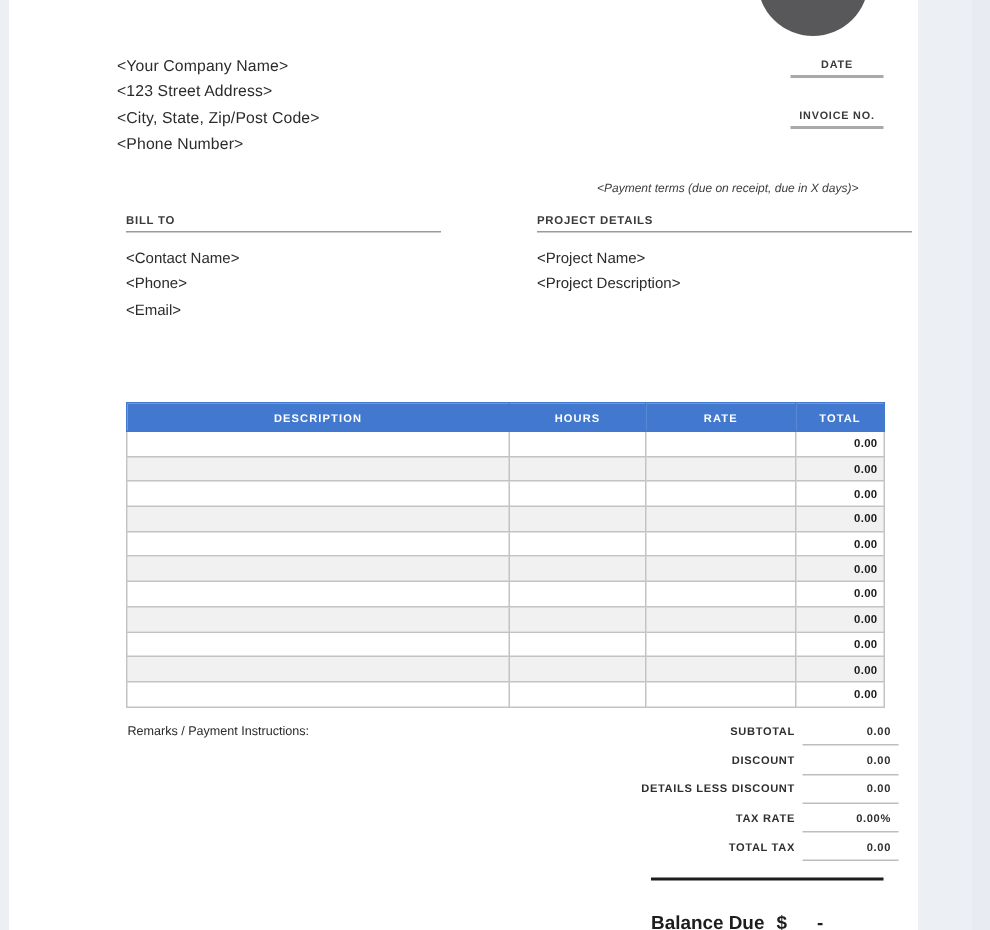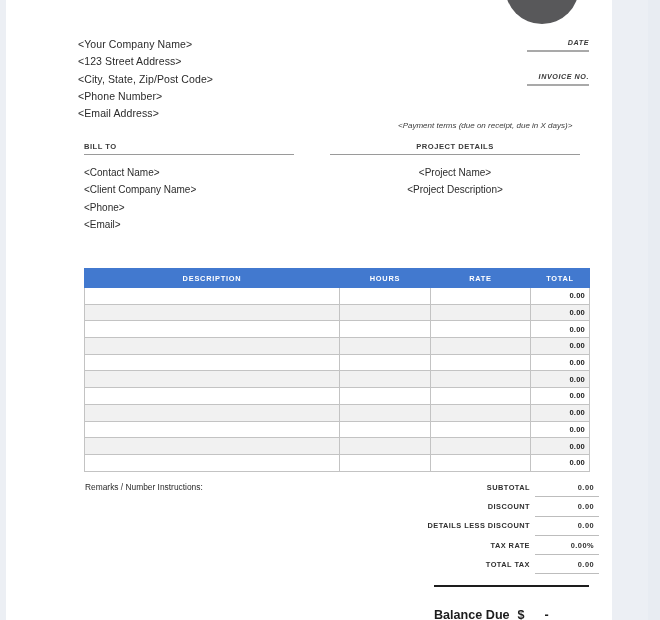--- a/index.html
+++ b/index.html
@@ -54,22 +54,21 @@
     font-size: 10.5px;
     color: #2b2b2b;
     line-height: 17.3px;
     letter-spacing: .1px;
   }
 
   
   .field {
     position: absolute;
     width: 62px;
-    text-align: right;
-    font-style: italic;
+    text-align: center;
   }
   .field .lbl {
     font-size: 7.2px;
     font-weight: bold;
     color: #3a3a3a;
     letter-spacing: .55px;
     white-space: nowrap;
   }
   .field .rule {
     margin-top: 3px;
@@ -86,21 +85,21 @@
     top: 121px;
     font-size: 8px;
     font-style: italic;
     color: #3c3c3c;
     white-space: nowrap;
   }
 
   
   .sec { position: absolute; }
   #billto-section { left: 78px; top: 142px; width: 210px; }
-  #project-section { left: 324px; top: 142px; width: 250px; text-align: center; }
+  #project-section { left: 352px; top: 142px; width: 250px; }
   .sec .hdr {
     font-size: 7.6px;
     font-weight: bold;
     color: #3a3a3a;
     letter-spacing: .5px;
   }
   .sec .hdr-rule {
     margin-top: 3px;
     height: 1px;
     background: #9a9a9a;
@@ -212,41 +211,39 @@
 
 <div class="page">
 
   <div class="logo-circle"></div>
 
   <div class="company">
     <div>&lt;Your Company Name&gt;</div>
     <div>&lt;123 Street Address&gt;</div>
     <div>&lt;City, State, Zip/Post Code&gt;</div>
     <div>&lt;Phone Number&gt;</div>
-    <div>&lt;Email Address&gt;</div>
   </div>
 
   <div class="field" id="date-field">
     <div class="lbl">DATE</div>
     <div class="rule"></div>
   </div>
 
   <div class="field" id="invoice-field">
     <div class="lbl">INVOICE NO.</div>
     <div class="rule"></div>
   </div>
 
   <div class="terms">&lt;Payment terms (due on receipt, due in X days)&gt;</div>
 
   <div class="sec" id="billto-section">
     <div class="hdr">BILL TO</div>
     <div class="hdr-rule"></div>
     <div class="lines">
       <div>&lt;Contact Name&gt;</div>
-      <div>&lt;Client Company Name&gt;</div>
       <div>&lt;Phone&gt;</div>
       <div>&lt;Email&gt;</div>
     </div>
   </div>
 
   <div class="sec" id="project-section">
     <div class="hdr">PROJECT DETAILS</div>
     <div class="hdr-rule"></div>
     <div class="lines">
       <div>&lt;Project Name&gt;</div>
@@ -332,21 +329,21 @@
         </tr>
         <tr>
           <td></td>
           <td></td>
           <td></td>
           <td class="amount">0.00</td>
         </tr>
       </tbody>
   </table>
 
-  <div class="remarks">Remarks / Number Instructions:</div>
+  <div class="remarks">Remarks / Payment Instructions:</div>
 
   <table class="totals">
     <tbody id="totals-body">
         <tr>
           <td class="t-label">SUBTOTAL</td>
           <td class="t-value">0.00</td>
         </tr>
         <tr>
           <td class="t-label">DISCOUNT</td>
           <td class="t-value">0.00</td>

